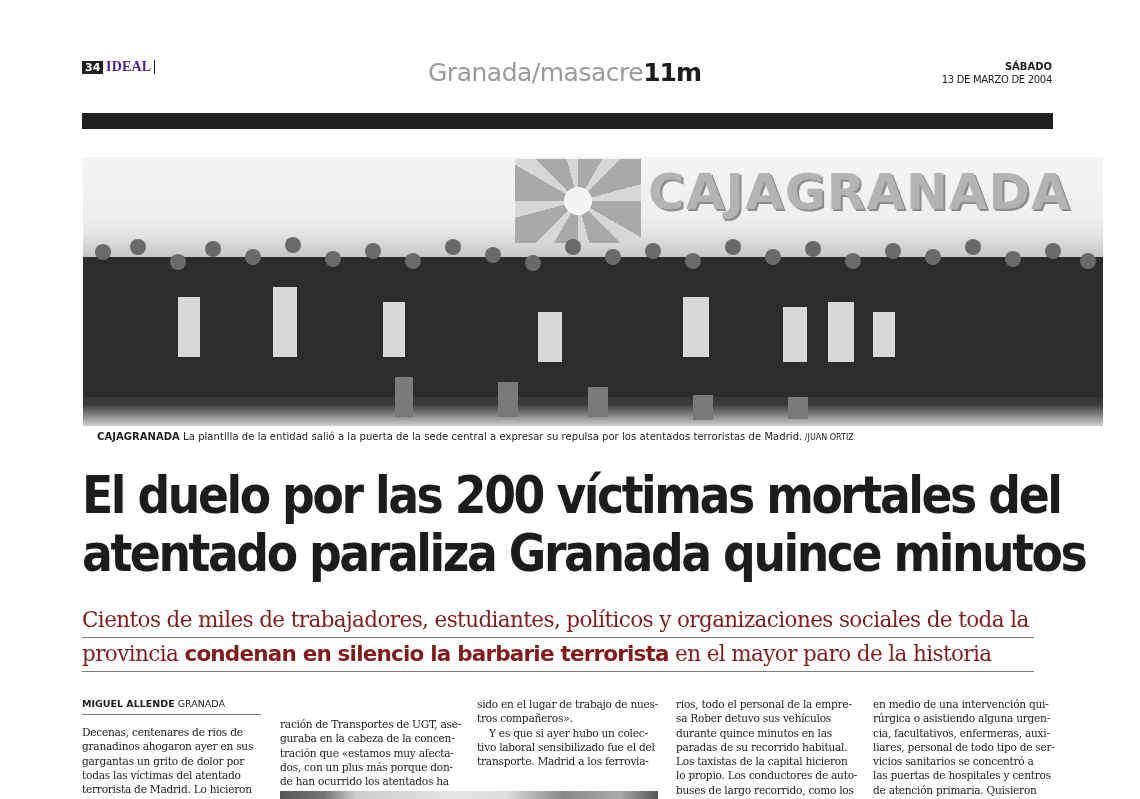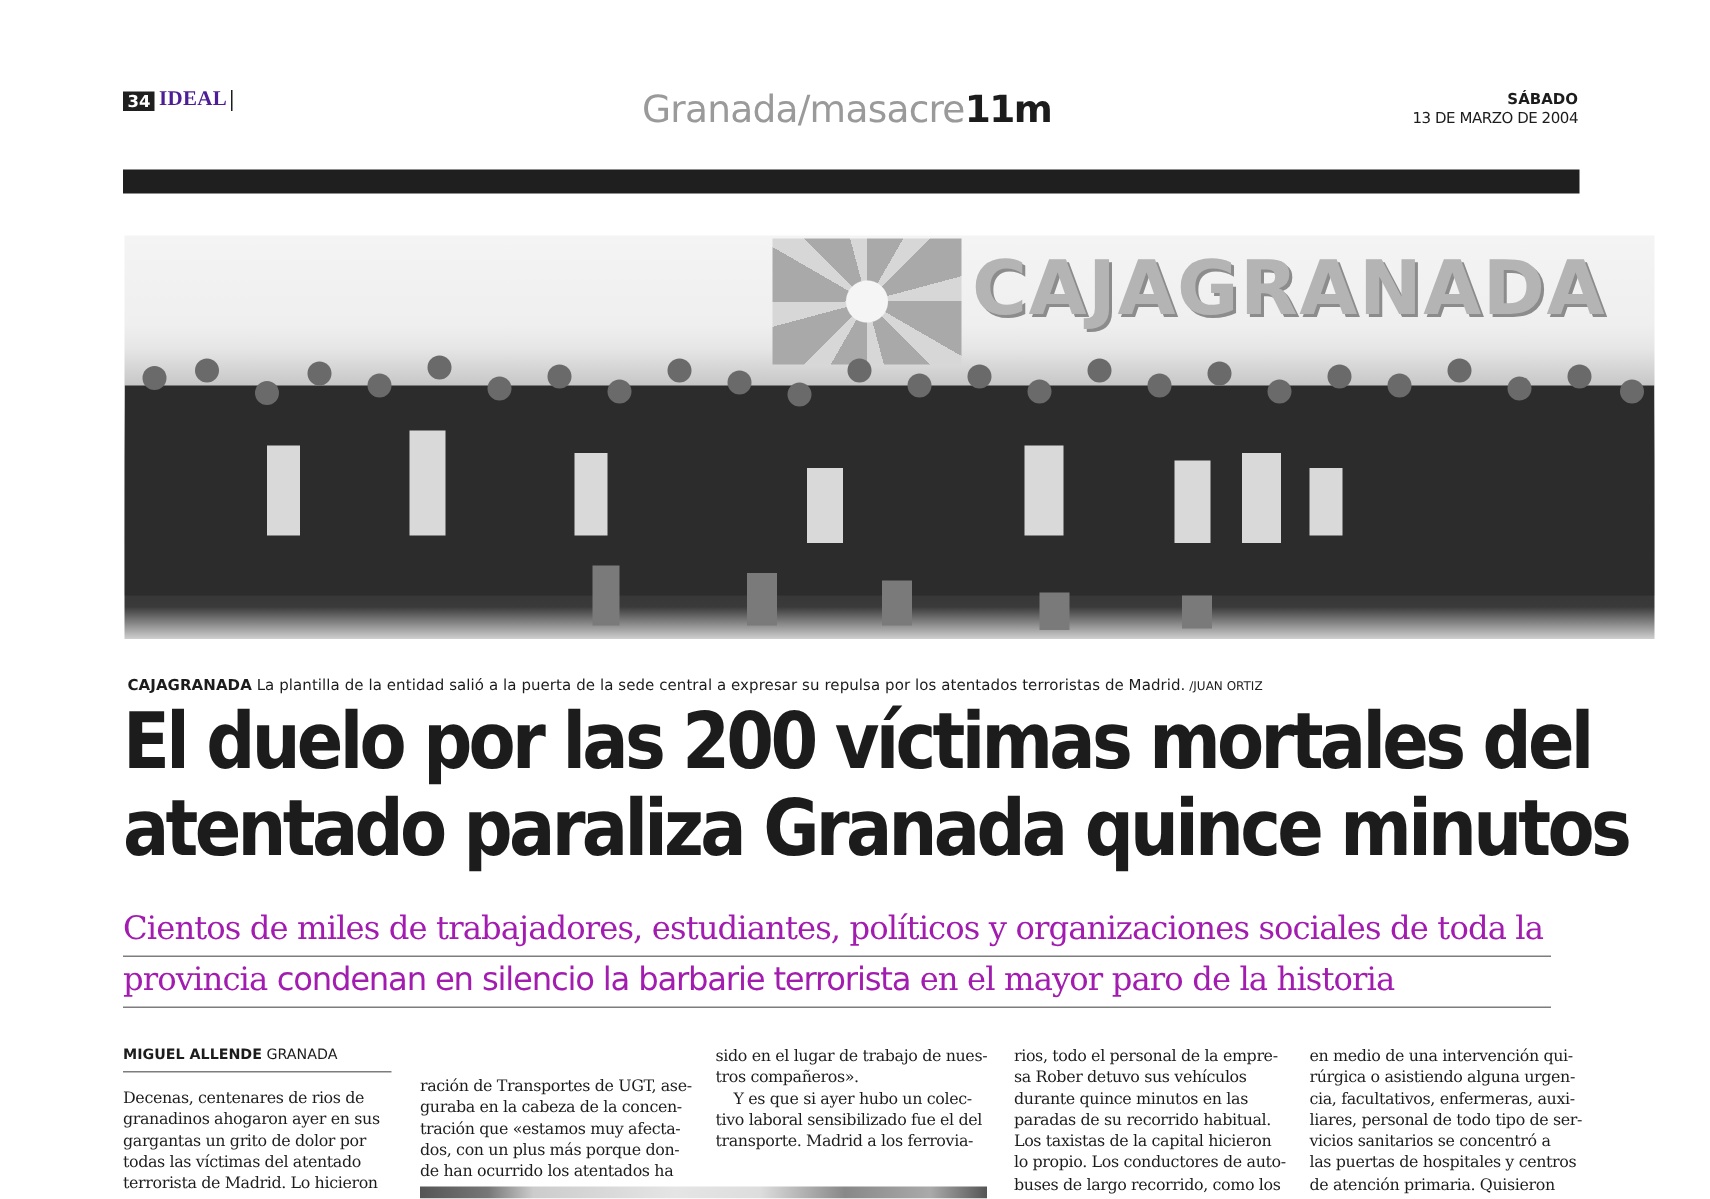--- a/index.html
+++ b/index.html
@@ -19,31 +19,31 @@
   
   .photo { left:83px; top:157px; width:1020px; height:269px; overflow:hidden;
     background:linear-gradient(180deg,#f4f4f4 0%,#efefef 22%,#e6e6e6 28%,#bdbdbd 40%,#4c4c4c 55%,#2a2a2a 75%,#3a3a3a 92%,#cfcfcf 100%); }
   .sign-logo { left:432px; top:2px; width:126px; height:84px; background:
       radial-gradient(circle at 50% 50%, #f5f5f5 18%, transparent 19%),
       repeating-conic-gradient(#a9a9a9 0 30deg, #d7d7d7 30deg 45deg); }
   .sign-text { left:565px; top:6px; font-family:"DejaVu Sans", sans-serif; font-weight:bold; font-size:50px; color:#b4b4b4; letter-spacing:1px; text-shadow:2px 2px 0 #8c8c8c; }
   .crowd { left:0; top:60px; width:1020px; height:209px; }
 
   
-  .caption { left:85px; top:431px; font-family:"DejaVu Sans", sans-serif; font-size:10px; color:#1c1c1c; white-space:nowrap; letter-spacing:0.05px;margin-top:21px; }
+  .caption { left:97px; top:431px; font-family:"DejaVu Sans", sans-serif; font-size:10px; color:#1c1c1c; white-space:nowrap; letter-spacing:0.05px; }
   .caption .lead { font-weight:bold; }
   .caption .credit { font-size:8px; letter-spacing:0; }
 
   
   .headline { left:82px; top:466px; width:975px; font-family:"DejaVu Sans", sans-serif; font-weight:bold; font-size:52px; line-height:58px; letter-spacing:-2.8px; color:#1c1c1c; transform:scaleX(0.88); transform-origin:left top; white-space:nowrap; }
 
   
-  .subhead { left:82px; top:604px; width:952px; font-family:"DejaVu Serif", serif; font-size:21.5px; color:#a21caf; letter-spacing:-0.6px; }
+  .subhead { left:82px; top:604px; width:952px; font-family:"DejaVu Serif", serif; font-size:21.5px; color:#7f1d1d; letter-spacing:-0.6px; }
   .subhead .line { height:33px; line-height:32px; border-bottom:1px solid #7d7d7d; white-space:nowrap; }
-  .subhead b { font-family:"DejaVu Sans", sans-serif; font-weight:normal; letter-spacing:-0.8px;text-align:center; }
+  .subhead b { font-family:"DejaVu Sans", sans-serif; font-weight:bold; letter-spacing:-0.8px;text-align:center; }
 
   
   .byline { left:82px; top:698px; width:179px; font-family:"DejaVu Sans", sans-serif; font-size:9.5px; border-bottom:1px solid #7d7d7d; padding-bottom:5px; }
   .byline b { font-weight:bold; }
 
   
   .col { top:725px; width:182px; font-family:"DejaVu Serif", serif; font-size:10.6px; line-height:14.3px; color:#1c1c1c; letter-spacing:-0.25px; }
   .col p { margin:0; white-space:nowrap; }
   .c1 { left:82px; }
   .c2 { left:280px; top:717px; }

